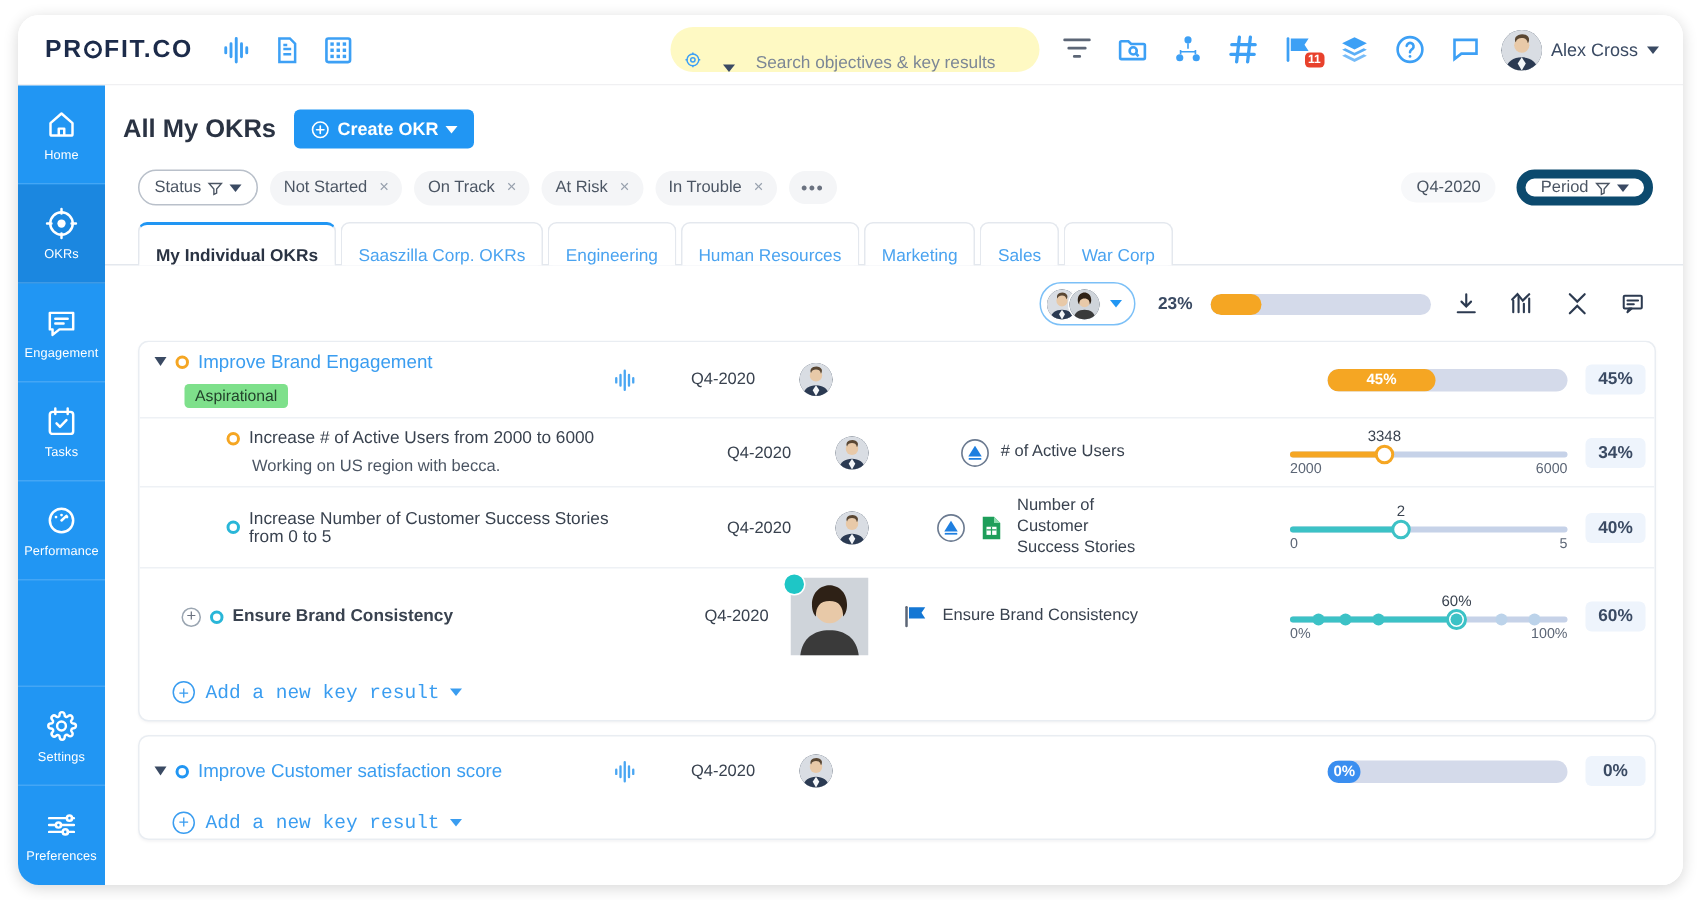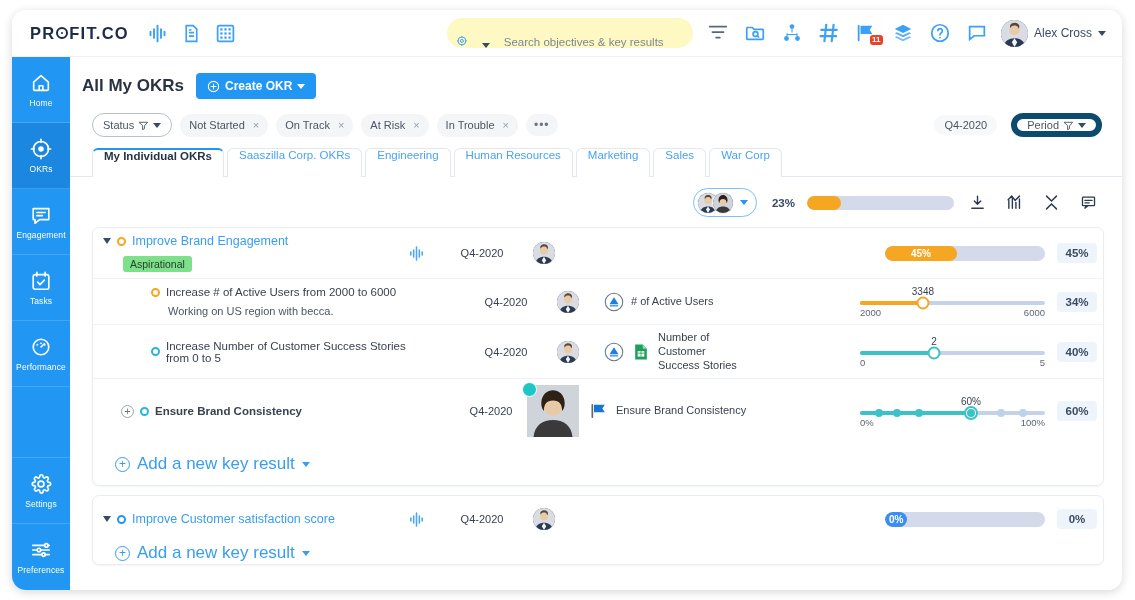--- a/index.html
+++ b/index.html
@@ -120,21 +120,21 @@
     display:flex;align-items:center;gap:4px;border:6px solid #0c4a6e;border-radius:14px;
     height:24px;padding:0 10px;font-size:11px;color:#4b5563;cursor:pointer;background:#fff;margin-left:6px;
   }
   .chip-period svg{width:11px;height:11px;}
 
   
   .tabs{display:flex;align-items:flex-end;gap:3px;padding:4px 20px 0 22px;border-bottom:1px solid #e4e8ee;}
   .tab{
     background:#fff;border:1px solid #e4e8ee;border-bottom:none;
     border-radius:6px 6px 0 0;height:29px;padding:0 11px;
-    display:flex;align-items:flex-start;font-size:11.5px;color:#4aa3f0;cursor:pointer;position:relative;top:1px;
+    display:flex;align-items:flex-end;font-size:11.5px;color:#4aa3f0;cursor:pointer;position:relative;top:1px;
   }
   .tab.active{color:#2a3343;font-weight:700;border-top:2px solid #2196f3;}
 
   
   .toolrow{display:flex;align-items:center;justify-content:flex-end;gap:7px;padding:11px 20px 10px 22px;}
   .avgroup{
     display:flex;align-items:center;gap:6px;border:1.5px solid #7cc0f7;border-radius:17px;
     height:29px;padding:2px 8px 2px 3px;cursor:pointer;
   }
   .avstack{display:flex;}
@@ -183,21 +183,21 @@
   .indent-kr2{padding-left:20px;}
 
   .c-align{width:60px;flex:none;display:flex;justify-content:center;color:#4aa6f2;}
   .c-align svg{width:17px;height:17px;}
   .c-period{width:72px;flex:none;text-align:center;font-size:11px;color:#39424f;}
   .c-owner{width:52px;flex:none;display:flex;justify-content:center;}
   .c-owner .avatar{width:22px;height:22px;}
   .ownbadge{position:absolute;left:-5px;top:-3px;width:15px;height:15px;border-radius:50%;background:#1ec6c6;border:1.5px solid #fff;}
   .ownwrap{position:relative;}
 
-  .c-metric{width:192px;flex:none;display:flex;align-items:center;gap:7px;padding-left:10px;}
+  .c-metric{width:192px;flex:none;display:flex;align-items:center;gap:7px;padding-left:10px;justify-content:center;}
   .m-ico{width:20px;height:20px;flex:none;}
   .m-ico svg{width:100%;height:100%;display:block;}
   .m-name{font-size:11px;color:#39424f;line-height:1.25;}
 
   .c-prog{flex:1;min-width:0;display:flex;align-items:center;justify-content:flex-end;padding-right:6px;}
   .c-pct{width:52px;flex:none;display:flex;justify-content:center;}
   .pctbox{
     background:#eef4fc;border-radius:4px;font-size:11.5px;font-weight:700;color:#3a4a63;
     padding:4px 8px;min-width:40px;text-align:center;
   }
@@ -221,21 +221,21 @@
   .curval{position:absolute;top:-1px;transform:translateX(-50%);font-size:10px;color:#39424f;}
   .minmax{position:absolute;bottom:-2px;width:100%;display:flex;justify-content:space-between;font-size:9.5px;color:#5c6676;}
   .ms-dot{position:absolute;top:50%;transform:translate(-50%,-50%);width:8px;height:8px;border-radius:50%;background:#3cc2c6;}
   .ms-dot.off{background:#bcd3ea;}
 
   .addkr{display:flex;align-items:center;gap:7px;padding:11px 0 11px 22px;cursor:pointer;}
   .addkr .circ{
     width:15px;height:15px;border-radius:50%;border:1.4px solid #3a9df0;color:#3a9df0;
     display:flex;align-items:center;justify-content:center;font-size:12px;line-height:1;
   }
-  .addkr .lbl{font-size:17px;color:#3a9df0;}
+  .addkr .lbl{font-size:13px;color:#3a9df0;font-family:Liberation Mono, monospace;}
   .addkr .caret{border-top-color:#3a9df0;}
   .clipped{height:20px;overflow:hidden;}
 </style>
 </head>
 <body>
 
 <div class="app">
 
   <div class="topbar">
     <div class="logo">

